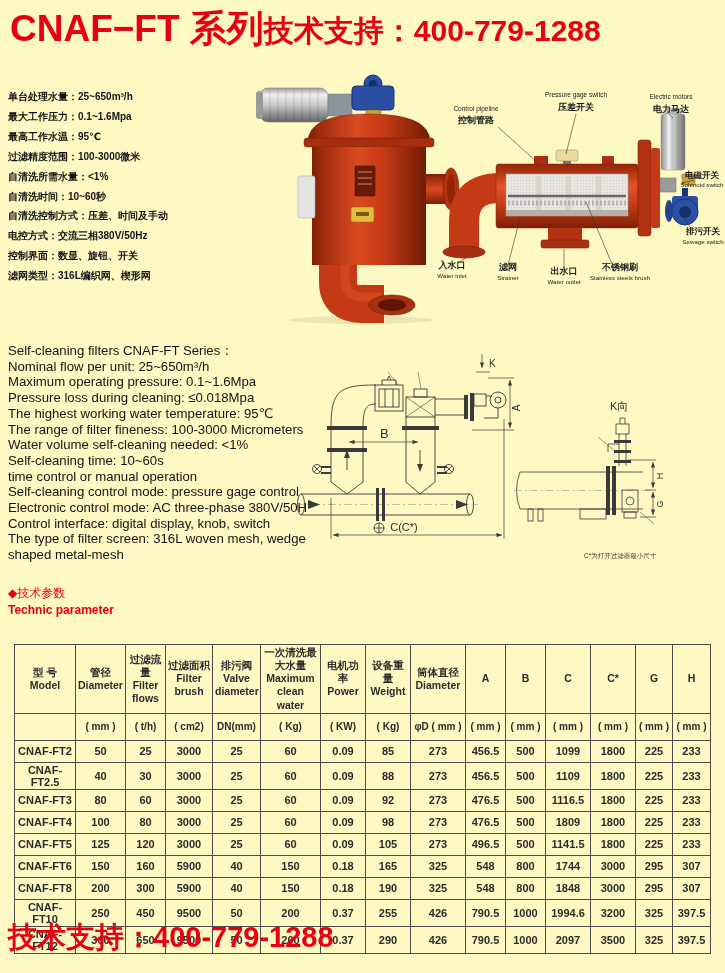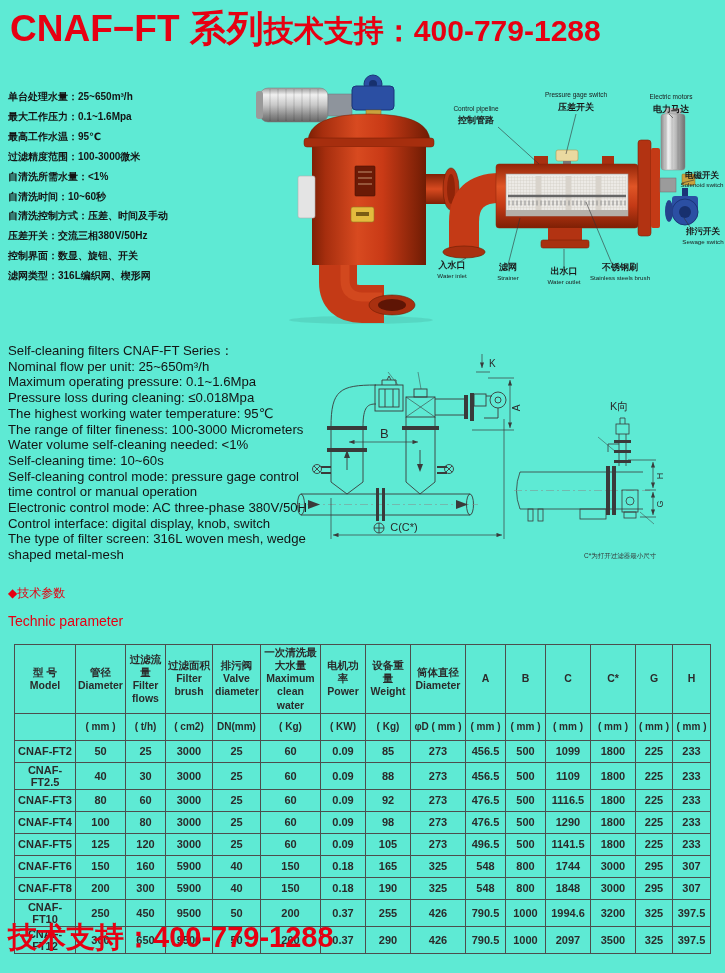--- a/index.html
+++ b/index.html
@@ -1,16 +1,16 @@
 <!DOCTYPE html>
 <html><head>
 <meta charset="utf-8">
 <style>
   html,body{margin:0;padding:0;background:#ffffff;}
-  .page{position:relative;width:725px;height:973px;background:#5eead4;overflow:hidden;
+  .page{position:relative;width:725px;height:973px;background:#fef9c3;overflow:hidden;
         font-family:"Liberation Sans","DejaVu Sans",sans-serif;color:#111;}
 
   
   .header{position:absolute;left:10px;top:4px;white-space:nowrap;color:#e60012;}
   .header .series{font-size:37px;font-weight:800;}
   .header .support{font-size:30px;font-weight:700;}
 
   
   .specs-cn{position:absolute;left:8px;top:87px;width:270px;}
   .spec-line-cn{font-size:10px;font-weight:600;line-height:19.9px;white-space:nowrap;color:#141414;}
@@ -19,21 +19,21 @@
 
   
   .photo-left{position:absolute;left:256px;top:74px;width:208px;height:252px;}
   .cutaway{position:absolute;left:436px;top:84px;width:289px;height:204px;}
   .tech-drawing{position:absolute;left:288px;top:342px;width:437px;height:232px;}
   svg text{font-family:"Liberation Sans","DejaVu Sans",sans-serif;}
 
   
   .section-title{position:absolute;left:8px;top:585px;color:#e60012;}
   .section-title .cn{font-size:12px;font-weight:400;}
-  .section-title .en{font-size:14px;font-weight:400;margin-top:11px;}
+  .section-title .en{font-size:12px;font-weight:700;margin-top:1px;}
 
   
   .spec-table{position:absolute;left:14px;top:644px;width:697px;border-collapse:collapse;table-layout:fixed;}
   .spec-table th,.spec-table td{border:1px solid #4d4d4d;text-align:center;vertical-align:middle;
         color:#2b2b2b;padding:1px 2px;overflow:hidden;}
   .spec-table tr.hdr th{height:64px;font-size:10.5px;font-weight:600;line-height:1.25;}
   .spec-table tr.unit-row td{height:24px;font-size:10px;font-weight:600;}
   .spec-table tbody td{height:19px;font-size:11px;font-weight:600;}
 
   
@@ -49,35 +49,35 @@
   </div>
 
   <div class="specs-cn">
       <div class="spec-line-cn">单台处理水量：25~650m³/h</div>
       <div class="spec-line-cn">最大工作压力：0.1~1.6Mpa</div>
       <div class="spec-line-cn">最高工作水温：95℃</div>
       <div class="spec-line-cn">过滤精度范围：100-3000微米</div>
       <div class="spec-line-cn">自清洗所需水量：&lt;1%</div>
       <div class="spec-line-cn">自清洗时间：10~60秒</div>
       <div class="spec-line-cn">自清洗控制方式：压差、时间及手动</div>
-      <div class="spec-line-cn">压差开关：交流三相380V/50Hz</div>
+      <div class="spec-line-cn">电控方式：交流三相380V/50Hz</div>
       <div class="spec-line-cn">控制界面：数显、旋钮、开关</div>
       <div class="spec-line-cn">滤网类型：316L编织网、楔形网</div>
     </div>
   <div class="specs-en">
       <div class="spec-line-en">Self-cleaning filters CNAF-FT Series：</div>
       <div class="spec-line-en">Nominal flow per unit: 25~650m³/h</div>
       <div class="spec-line-en">Maximum operating pressure: 0.1~1.6Mpa</div>
       <div class="spec-line-en">Pressure loss during cleaning: ≤0.018Mpa</div>
       <div class="spec-line-en">The highest working water temperature: 95℃</div>
       <div class="spec-line-en">The range of filter fineness: 100-3000 Micrometers</div>
       <div class="spec-line-en">Water volume self-cleaning needed: &lt;1%</div>
       <div class="spec-line-en">Self-cleaning time: 10~60s</div>
+      <div class="spec-line-en">time control or manual operation</div>
       <div class="spec-line-en">Self-cleaning control mode: pressure gage control</div>
-      <div class="spec-line-en">time control or manual operation</div>
       <div class="spec-line-en">Electronic control mode: AC three-phase 380V/50H</div>
       <div class="spec-line-en">Control interface: digital display, knob, switch</div>
       <div class="spec-line-en">The type of filter screen: 316L woven mesh, wedge</div>
       <div class="spec-line-en">shaped metal-mesh</div>
     </div>
 
   <svg class="photo-left" viewBox="0 0 208 252">
     <defs>
       <linearGradient id="silv" x1="0" y1="0" x2="0" y2="1">
         <stop offset="0" stop-color="#9a9a9a"></stop>
@@ -426,21 +426,21 @@
           <td>100</td>
           <td>80</td>
           <td>3000</td>
           <td>25</td>
           <td>60</td>
           <td>0.09</td>
           <td>98</td>
           <td>273</td>
           <td>476.5</td>
           <td>500</td>
-          <td>1290</td>
+          <td>1809</td>
           <td>1800</td>
           <td>225</td>
           <td>233</td>
         </tr>
         <tr>
           <td>CNAF-FT5</td>
           <td>125</td>
           <td>120</td>
           <td>3000</td>
           <td>25</td>

